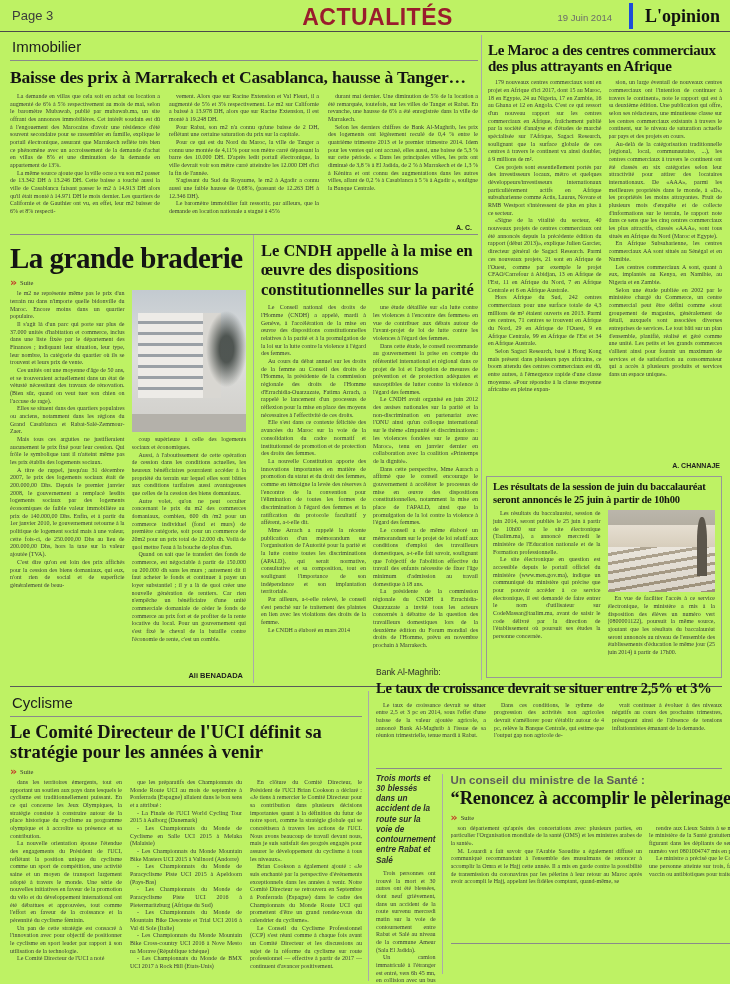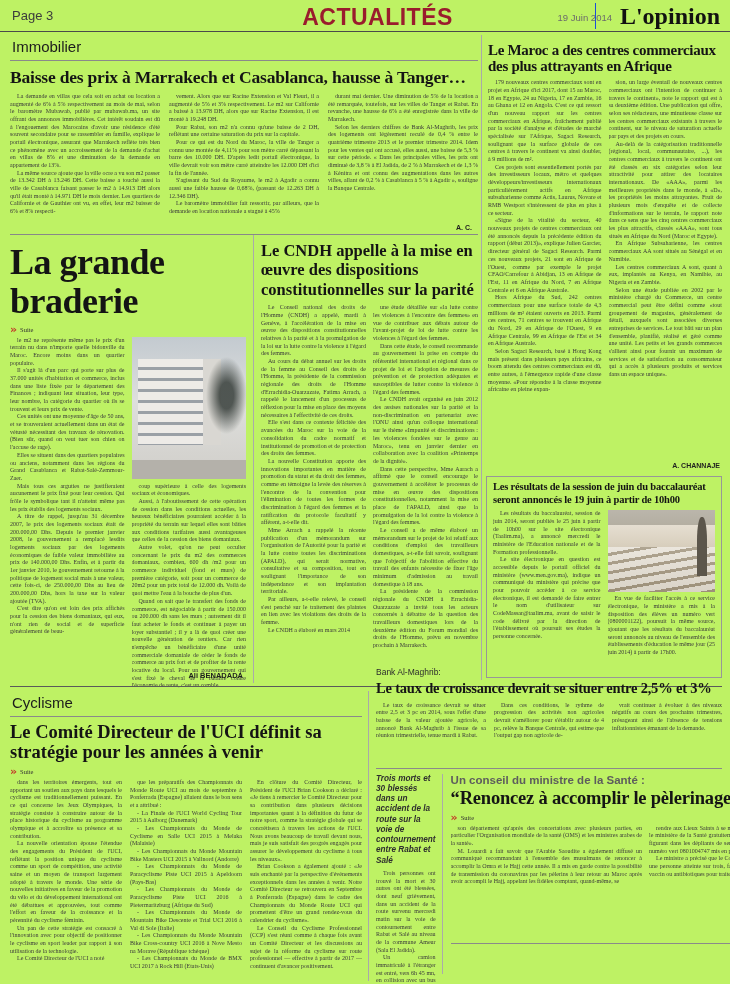--- a/index.html
+++ b/index.html
@@ -4,22 +4,22 @@
 <style>
   html,body{margin:0;padding:0;background:#e9e9e7;}
   .page{position:relative;width:730px;height:984px;margin:0 auto;background:#bef264;overflow:hidden;
         font-family:"Liberation Serif",serif;color:#2d2d2d;}
   
   .hdr{position:absolute;left:0;top:0;width:730px;height:31px;border-bottom:1px solid #4a4a4a;}
   .hdr .pageno{position:absolute;left:12px;top:8px;font-family:"Liberation Sans",sans-serif;font-size:13px;color:#3c3c3c;}
   .hdr .banner{position:absolute;left:0;right:0;top:4px;text-align:center;font-family:"Liberation Sans",sans-serif;
                font-weight:bold;font-size:23px;letter-spacing:.5px;color:#9a1c2d;padding-left:25px;}
   .hdr .dt{position:absolute;right:118px;top:12px;font-family:"Liberation Sans",sans-serif;font-size:9.5px;color:#6b6b6b;}
-  .hdr .mast{position:absolute;right:10px;top:3px;font-family:"Liberation Serif",serif;font-weight:bold;font-size:24px;
-             color:#111;border-left:1px solid #1d4ed8;padding-left:24px;line-height:26px;}
+  .hdr .mast{position:absolute;right:10px;top:3px;font-family:"Liberation Serif",serif;font-weight:bold;font-size:18px;
+             color:#111;border-left:4px solid #1d4ed8;padding-left:12px;line-height:26px;}
   
   .section-head{font-family:"Liberation Sans",sans-serif;font-size:15px;color:#1c1c1c;
                 padding:3px 0 5px 2px;border-bottom:1px solid #8a8a8a;}
   .headline{font-family:"Liberation Serif",serif;font-weight:bold;color:#141414;line-height:1.08;}
   .bodycol{font-size:6px;line-height:1.28;text-align:justify;color:#3a3a3a;overflow:hidden;}
   .para{margin:0;text-indent:7px;}
   .cols{display:flex;}
   .cols>.bodycol{flex:1;min-width:0;}
   .sig{font-family:"Liberation Sans",sans-serif;font-weight:bold;font-size:7px;color:#1f1f1f;text-align:right;}
   .suite{display:flex;align-items:center;gap:3px;margin:3px 0 2px 0;}
@@ -29,21 +29,21 @@
   .hrule{position:absolute;height:1px;background:#5a5a5a;}
   
   .immo{position:absolute;left:10px;top:35px;width:468px;height:196px;}
   .immo .headline{font-size:17.5px;letter-spacing:-.2px;white-space:nowrap;margin:7px 0 6px 0;}
   .immo .cols{gap:9px;height:126px;}
   .immo .sig{position:absolute;right:6px;bottom:0;}
   
   .midband{position:absolute;left:10px;top:234px;width:468px;height:448px;border-top:1px solid #888;display:flex;}
   .braderie{position:relative;width:244px;border-right:1px solid #aaa;padding:4px 7px 2px 0;box-sizing:border-box;}
   .braderie .kick{font-family:"Liberation Sans",sans-serif;font-size:16px;color:#191919;margin-top:2px;}
-  .braderie .headline{font-size:36px;margin:4px 0 1px 0;letter-spacing:-.5px;}
+  .braderie .headline{font-size:29px;margin:4px 0 1px 0;letter-spacing:-.5px;}
   .braderie .cols{gap:7px;height:352px;margin-top:2px;}
   .braderie .sig{position:absolute;right:10px;bottom:3px;font-size:7.5px;text-align:center;}
   .photo1{position:relative;height:142px;margin-bottom:4px;overflow:hidden;
           background:linear-gradient(180deg,#c3cad0 0%,#dedfdd 45%,#d0cec9 100%);}
   .photo1 .bldg{position:absolute;left:6%;top:16%;width:72%;height:60%;
           background:repeating-linear-gradient(180deg,#edebe7 0 8px,#9aa0a6 8px 11px);
           box-shadow:inset -18px 0 0 #d9d7d2;}
   .photo1 .tree{position:absolute;right:-8%;top:4%;width:50%;height:75%;
           background:radial-gradient(closest-side,rgba(55,62,58,.85) 25%,rgba(55,62,58,0) 72%);}
   .photo1 .street{position:absolute;bottom:0;left:0;right:0;height:13%;background:#b4b1aa;}
@@ -191,21 +191,21 @@
           <p class="para">Au-delà de la catégorisation traditionnelle (régional, local, communautaire, ...), les centres commerciaux à travers le continent ont été classés en six catégories selon leur attractivité pour attirer des locataires internationaux. De «AAA», parmi les meilleures propriétés dans le monde, à «D», les propriétés les moins attrayantes. Fruit de plusieurs mois d'enquête et de collecte d'informations sur le terrain, le rapport note dans ce sens que les cinq centres commerciaux les plus attractifs, classés «AAA», sont tous situés en Afrique du Nord (Maroc et Egypte).</p>
           <p class="para">En Afrique Subsaharienne, les centres commerciaux AA sont situés au Sénégal et en Namibie.</p>
           <p class="para">Les centres commerciaux A sont, quant à eux, implantés au Kenya, en Namibie, au Nigeria et en Zambie.</p>
           <p class="para">Selon une étude publiée en 2002 par le ministère chargé du Commerce, un centre commercial peut être défini comme «tout groupement de magasins, généralement de détail, auxquels sont associées diverses entreprises de services. Le tout bâti sur un plan d'ensemble, planifié, réalisé et géré comme une unité. Les petits et les grands commerces s'allient ainsi pour fournir un maximum de services et de satisfaction au consommateur qui a accès à plusieurs produits et services dans un espace unique».</p>
         </div>
     </div>
     <div class="sig">A. CHANNAJE</div>
   </div>
 
   <div class="bac">
-    <div class="headline">Les résultats de la session de juin du baccalauréat seront annoncés le 19 juin à partir de 10h00</div>
+    <div class="headline">Les résultats de la session de juin du baccalauréat seront annoncés le 25 juin à partir de 10h00</div>
     <div class="cols">
       <div class="bodycol">
           <p class="para">Les résultats du baccalauréat, session de juin 2014, seront publiés le 25 juin à partir de 10h00 sur le site électronique (Taalim.ma), a annoncé mercredi le ministère de l'Education nationale et de la Formation professionnelle.</p>
           <p class="para">Le site électronique en question est accessible depuis le portail officiel du ministère (www.men.gov.ma), indique un communiqué du ministère qui précise que pour pouvoir accéder à ce service électronique, il est demandé de faire entrer le nom d'utilisateur sur CodeMassar@taalim.ma, avant de saisir le code délivré par la direction de l'établissement où poursuit ses études la personne concernée.</p>
         </div>
       <div class="bodycol">
         <div class="photo2">
           <div class="band"></div>
           <div class="desks"></div>
           <div class="fig"></div>

